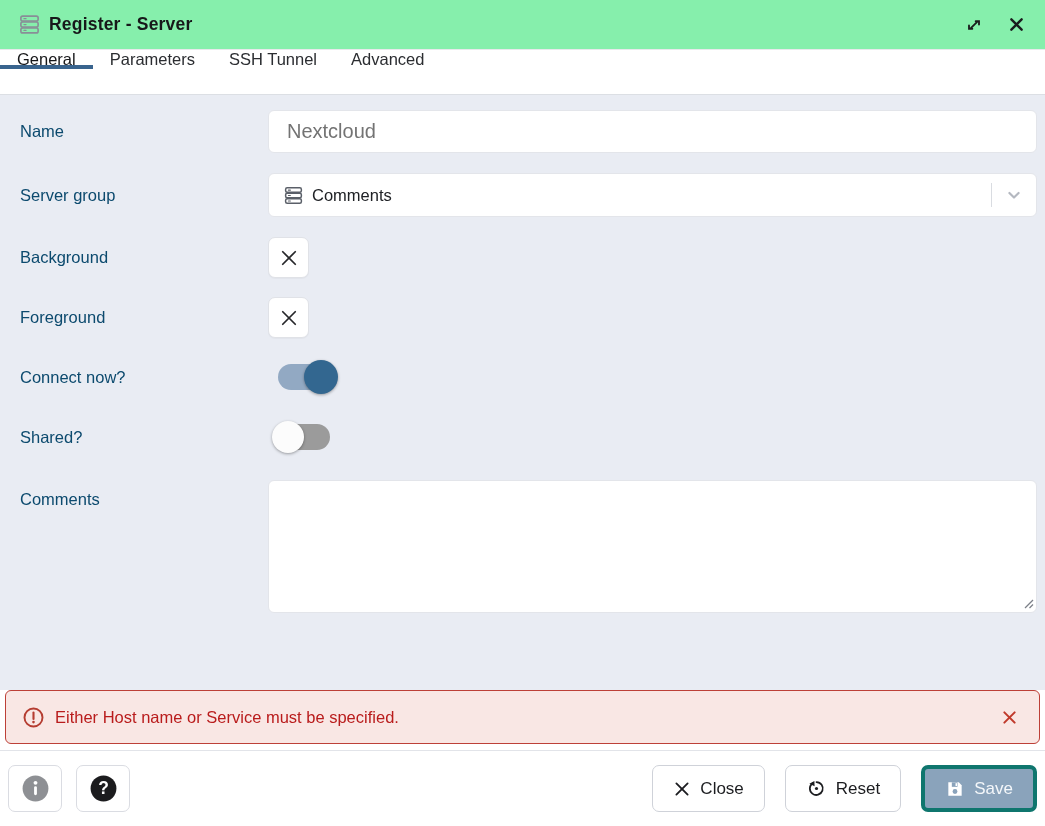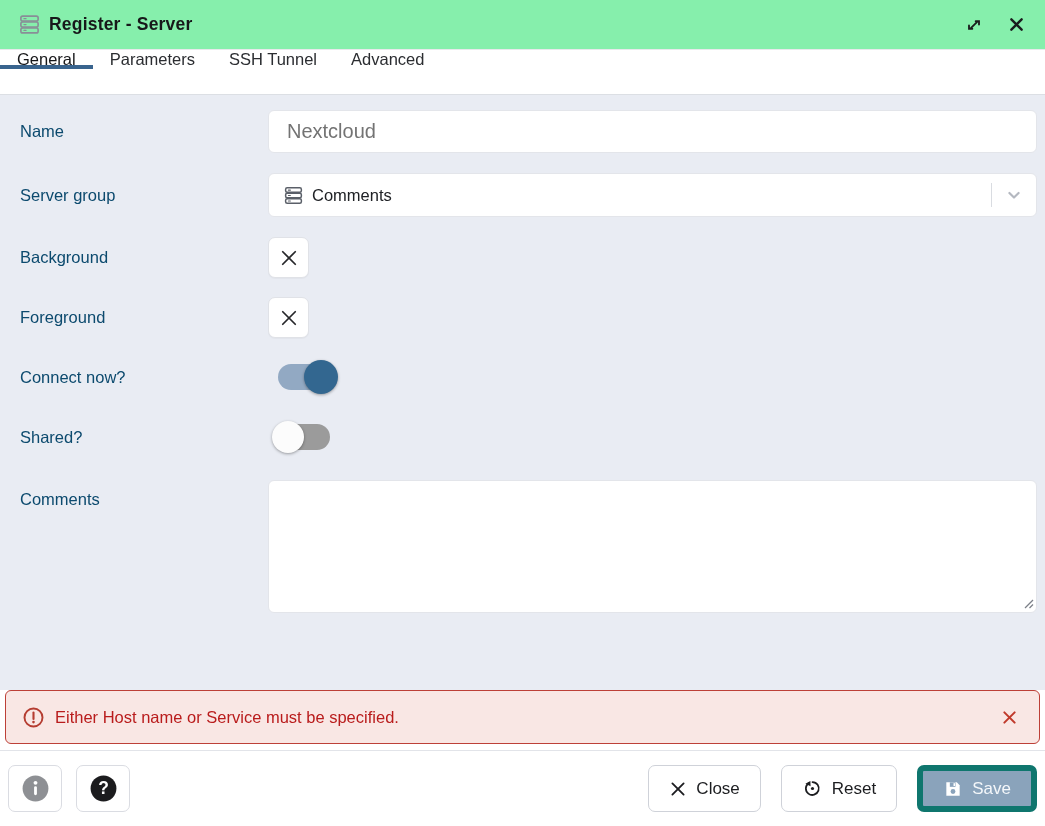--- a/index.html
+++ b/index.html
@@ -100,21 +100,21 @@
   .icon-btn {
     width:54px; height:47px; background:#fff; border:1px solid #dadce2; border-radius:7px;
     display:flex; align-items:center; justify-content:center; cursor:pointer; margin-right:14px;
   }
   .footer-right { margin-left:auto; display:flex; align-items:center; gap:20px; }
   .btn {
     height:47px; border-radius:7px; display:flex; align-items:center; justify-content:center;
     gap:9px; padding:0 20px; font-size:17px; cursor:pointer; font-family:inherit;
   }
   .btn-secondary { background:#fff; border:1px solid #cfd2d9; color:#1c1d20; }
-  .btn-save { background:#8aa3bb; border:6px solid #0f766e; color:#f4f7fa; cursor:default; }
+  .btn-save { background:#8aa3bb; border:4px solid #0f766e; color:#f4f7fa; cursor:default; }
   .btn .btn-icon { display:flex; }
 </style>
 </head>
 <body>
 
 <div class="dialog">
 
   <div class="titlebar">
     <span class="win-icon">
       <svg width="23" height="23" viewBox="0 0 24 24">

